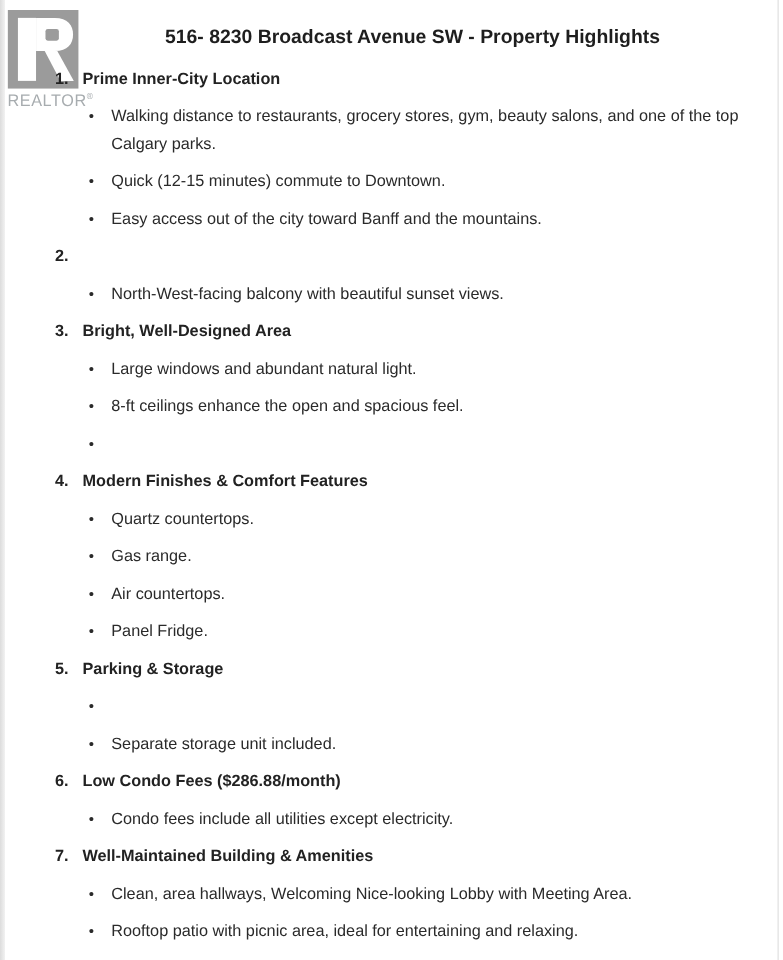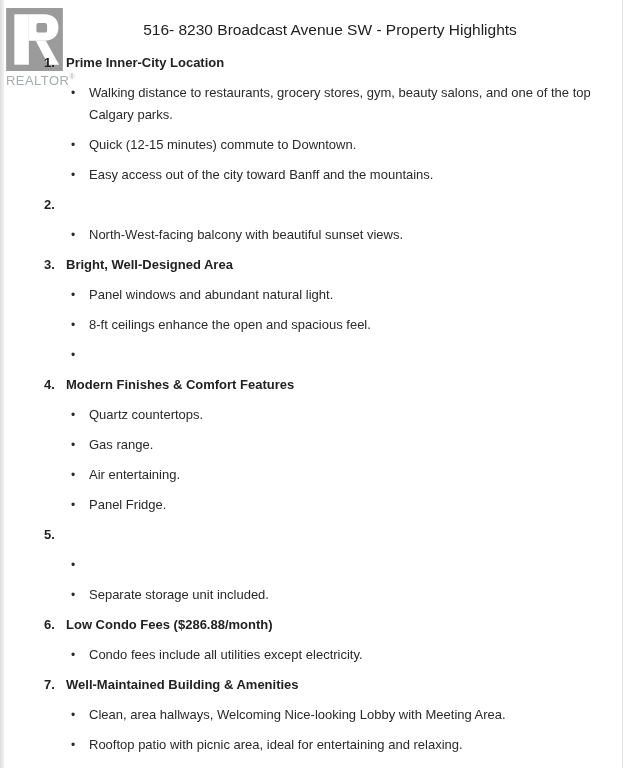--- a/index.html
+++ b/index.html
@@ -42,21 +42,21 @@
     transform-origin:left;
   }
   .logo-text sup { font-size:7px; vertical-align:6px; }
   
   .content-layer { position:relative; z-index:1; }
   .title {
     margin:0;
     padding:18px 26px 10px 60px;
     text-align:center;
     font-size:15.5px;
-    font-weight:normal;
+    font-weight:bold;
     color:#1e1e1e;
     line-height:24px;
   }
   .content { padding:0 26px 0 44px; }
   .row { line-height:22px; margin-bottom:8px; font-size:13px; }
   .heading { font-weight:bold; color:#222; display:flex; }
   .num { display:inline-block; width:22px; flex:0 0 22px; }
   .bullet { display:flex; margin-left:27px; }
   .dot { display:inline-block; width:18px; flex:0 0 18px; font-size:12px; color:#2a2a2a; }
   .btext { display:block; }
@@ -113,21 +113,21 @@
         </div>
       </div>
 
       <div class="section">
         <div class="row heading">
           <span class="num">3.</span>
           <span class="htext">Bright, Well-Designed Area</span>
         </div>
         <div class="row bullet">
           <span class="dot">•</span>
-          <span class="btext">Panel windows and abundant natural light.</span>
+          <span class="btext">Large windows and abundant natural light.</span>
         </div>
         <div class="row bullet">
           <span class="dot">•</span>
           <span class="btext">8-ft ceilings enhance the open and spacious feel.</span>
         </div>
         <div class="row bullet">
           <span class="dot">•</span>
         </div>
       </div>
 
@@ -139,31 +139,32 @@
         <div class="row bullet">
           <span class="dot">•</span>
           <span class="btext">Quartz countertops.</span>
         </div>
         <div class="row bullet">
           <span class="dot">•</span>
           <span class="btext">Gas range.</span>
         </div>
         <div class="row bullet">
           <span class="dot">•</span>
-          <span class="btext">Air entertaining.</span>
+          <span class="btext">Air countertops.</span>
         </div>
         <div class="row bullet">
           <span class="dot">•</span>
           <span class="btext">Panel Fridge.</span>
         </div>
       </div>
 
       <div class="section">
         <div class="row heading">
           <span class="num">5.</span>
+          <span class="htext">Parking &amp; Storage</span>
         </div>
         <div class="row bullet">
           <span class="dot">•</span>
         </div>
         <div class="row bullet">
           <span class="dot">•</span>
           <span class="btext">Separate storage unit included.</span>
         </div>
       </div>
 

